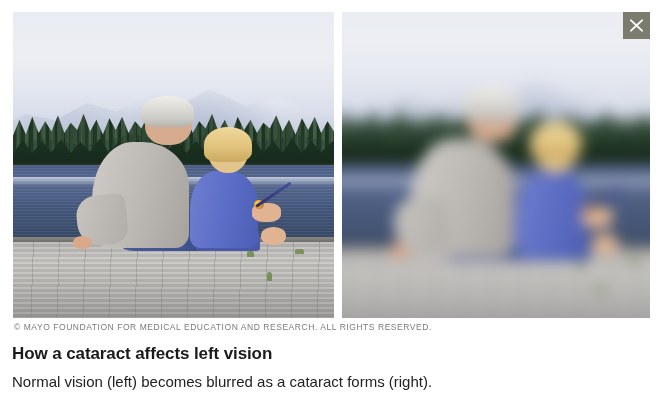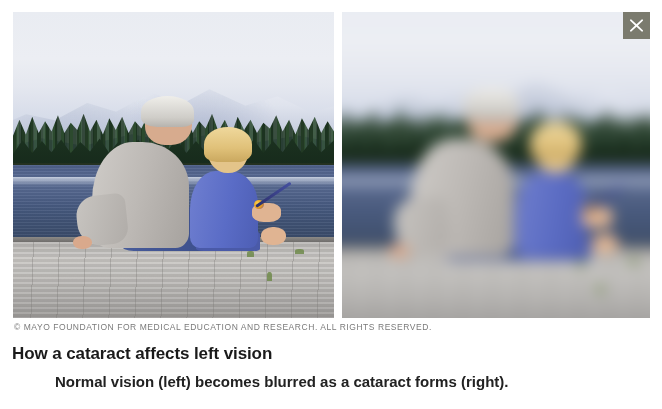--- a/index.html
+++ b/index.html
@@ -357,23 +357,22 @@
     font-size: 17px;
     font-weight: bold;
     color: #1a1a1a;
     letter-spacing: -0.1px;
   }
   .caption-text {
     position: absolute;
     left: 12px;
     top: 373px;
     font-size: 15px;
-    font-weight: bold;
+    font-weight: normal;
     color: #222222;
-    margin-left: 43px;
   }
 </style>
 </head>
 <body>
 
 <div class="figure-wrap">
 
   <div class="images-row">
 
     <div class="photo left">

